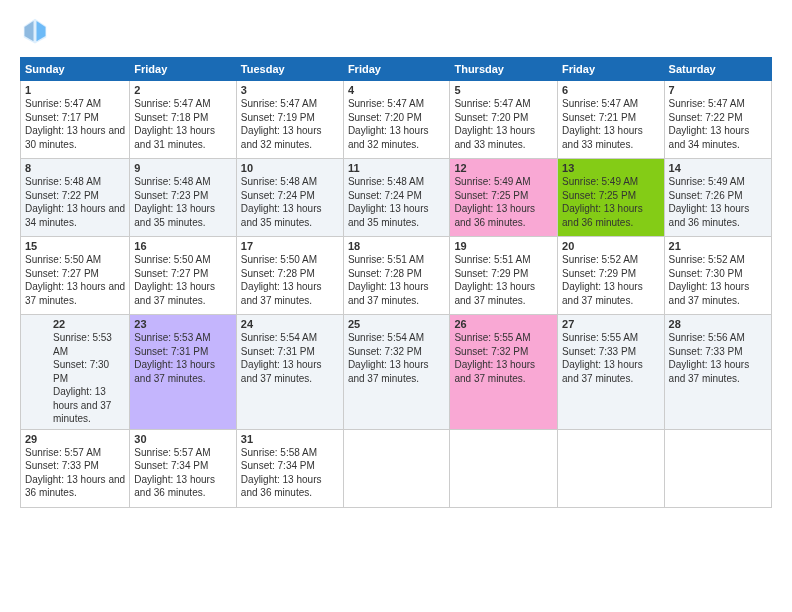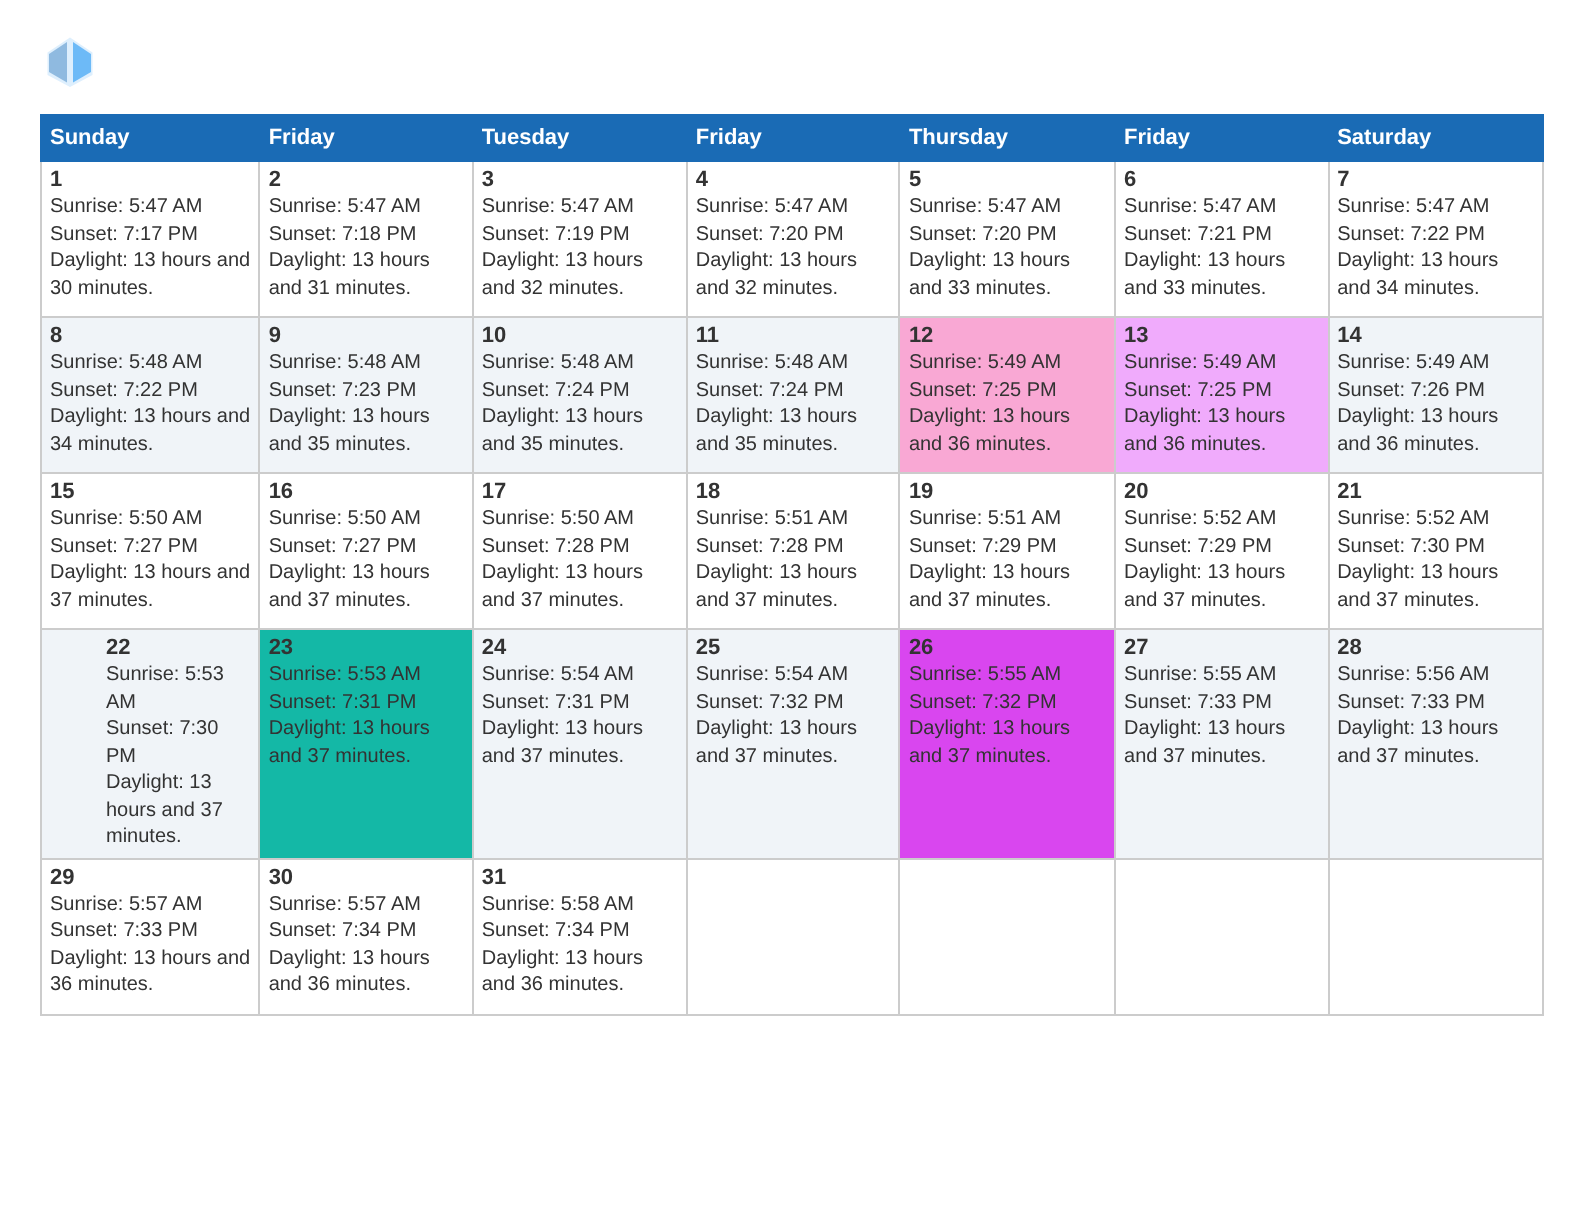--- a/index.html
+++ b/index.html
@@ -141,38 +141,38 @@
           <td><span class="day-number">5</span><span class="day-info">Sunrise: 5:47 AM<br>Sunset: 7:20 PM<br>Daylight: 13 hours and 33 minutes.</span></td>
           <td><span class="day-number">6</span><span class="day-info">Sunrise: 5:47 AM<br>Sunset: 7:21 PM<br>Daylight: 13 hours and 33 minutes.</span></td>
           <td><span class="day-number">7</span><span class="day-info">Sunrise: 5:47 AM<br>Sunset: 7:22 PM<br>Daylight: 13 hours and 34 minutes.</span></td>
         </tr>
         <tr>
           <td style="background-color: rgb(240, 244, 248);"><span class="day-number">8</span><span class="day-info">Sunrise: 5:48 AM<br>Sunset: 7:22 PM<br>Daylight: 13 hours and 34 minutes.</span></td>
           <td style="background-color: rgb(240, 244, 248);"><span class="day-number">9</span><span class="day-info">Sunrise: 5:48 AM<br>Sunset: 7:23 PM<br>Daylight: 13 hours and 35 minutes.</span></td>
           <td style="background-color: rgb(240, 244, 248);"><span class="day-number">10</span><span class="day-info">Sunrise: 5:48 AM<br>Sunset: 7:24 PM<br>Daylight: 13 hours and 35 minutes.</span></td>
           <td style="background-color: rgb(240, 244, 248);"><span class="day-number">11</span><span class="day-info">Sunrise: 5:48 AM<br>Sunset: 7:24 PM<br>Daylight: 13 hours and 35 minutes.</span></td>
           <td style="background-color: #f9a8d4;"><span class="day-number">12</span><span class="day-info">Sunrise: 5:49 AM<br>Sunset: 7:25 PM<br>Daylight: 13 hours and 36 minutes.</span></td>
-          <td style="background-color: #f0abfc; margin-top: 12px;"><span class="day-number">13</span><span class="day-info">Sunrise: 5:49 AM<br>Sunset: 7:25 PM<br>Daylight: 13 hours and 36 minutes.</span></td>
+          <td style="background-color: #84cc16; margin-top: 12px;"><span class="day-number">13</span><span class="day-info">Sunrise: 5:49 AM<br>Sunset: 7:25 PM<br>Daylight: 13 hours and 36 minutes.</span></td>
           <td style="background-color: rgb(240, 244, 248);"><span class="day-number">14</span><span class="day-info">Sunrise: 5:49 AM<br>Sunset: 7:26 PM<br>Daylight: 13 hours and 36 minutes.</span></td>
         </tr>
         <tr>
           <td><span class="day-number">15</span><span class="day-info">Sunrise: 5:50 AM<br>Sunset: 7:27 PM<br>Daylight: 13 hours and 37 minutes.</span></td>
           <td><span class="day-number">16</span><span class="day-info">Sunrise: 5:50 AM<br>Sunset: 7:27 PM<br>Daylight: 13 hours and 37 minutes.</span></td>
           <td><span class="day-number">17</span><span class="day-info">Sunrise: 5:50 AM<br>Sunset: 7:28 PM<br>Daylight: 13 hours and 37 minutes.</span></td>
           <td><span class="day-number">18</span><span class="day-info">Sunrise: 5:51 AM<br>Sunset: 7:28 PM<br>Daylight: 13 hours and 37 minutes.</span></td>
           <td><span class="day-number">19</span><span class="day-info">Sunrise: 5:51 AM<br>Sunset: 7:29 PM<br>Daylight: 13 hours and 37 minutes.</span></td>
           <td><span class="day-number">20</span><span class="day-info">Sunrise: 5:52 AM<br>Sunset: 7:29 PM<br>Daylight: 13 hours and 37 minutes.</span></td>
           <td><span class="day-number">21</span><span class="day-info">Sunrise: 5:52 AM<br>Sunset: 7:30 PM<br>Daylight: 13 hours and 37 minutes.</span></td>
         </tr>
         <tr>
           <td style="background-color: rgb(240, 244, 248); padding-left: 32px;"><span class="day-number">22</span><span class="day-info">Sunrise: 5:53 AM<br>Sunset: 7:30 PM<br>Daylight: 13 hours and 37 minutes.</span></td>
-          <td style="background-color: #14b8a6;"><span class="day-number">23</span><span class="day-info">Sunrise: 5:53 AM<br>Sunset: 7:31 PM<br>Daylight: 13 hours and 37 minutes.</span></td>
+          <td style="background-color: #c4b5fd;"><span class="day-number">23</span><span class="day-info">Sunrise: 5:53 AM<br>Sunset: 7:31 PM<br>Daylight: 13 hours and 37 minutes.</span></td>
           <td style="background-color: rgb(240, 244, 248);"><span class="day-number">24</span><span class="day-info">Sunrise: 5:54 AM<br>Sunset: 7:31 PM<br>Daylight: 13 hours and 37 minutes.</span></td>
           <td style="background-color: rgb(240, 244, 248);"><span class="day-number">25</span><span class="day-info">Sunrise: 5:54 AM<br>Sunset: 7:32 PM<br>Daylight: 13 hours and 37 minutes.</span></td>
-          <td style="background-color: #d946ef;"><span class="day-number">26</span><span class="day-info">Sunrise: 5:55 AM<br>Sunset: 7:32 PM<br>Daylight: 13 hours and 37 minutes.</span></td>
+          <td style="background-color: #f9a8d4;"><span class="day-number">26</span><span class="day-info">Sunrise: 5:55 AM<br>Sunset: 7:32 PM<br>Daylight: 13 hours and 37 minutes.</span></td>
           <td style="background-color: rgb(240, 244, 248);"><span class="day-number">27</span><span class="day-info">Sunrise: 5:55 AM<br>Sunset: 7:33 PM<br>Daylight: 13 hours and 37 minutes.</span></td>
           <td style="background-color: rgb(240, 244, 248);"><span class="day-number">28</span><span class="day-info">Sunrise: 5:56 AM<br>Sunset: 7:33 PM<br>Daylight: 13 hours and 37 minutes.</span></td>
         </tr>
         <tr>
           <td><span class="day-number">29</span><span class="day-info">Sunrise: 5:57 AM<br>Sunset: 7:33 PM<br>Daylight: 13 hours and 36 minutes.</span></td>
           <td><span class="day-number">30</span><span class="day-info">Sunrise: 5:57 AM<br>Sunset: 7:34 PM<br>Daylight: 13 hours and 36 minutes.</span></td>
           <td><span class="day-number">31</span><span class="day-info">Sunrise: 5:58 AM<br>Sunset: 7:34 PM<br>Daylight: 13 hours and 36 minutes.</span></td>
           <td class="empty-cell"></td>
           <td class="empty-cell"></td>
           <td class="empty-cell"></td>

